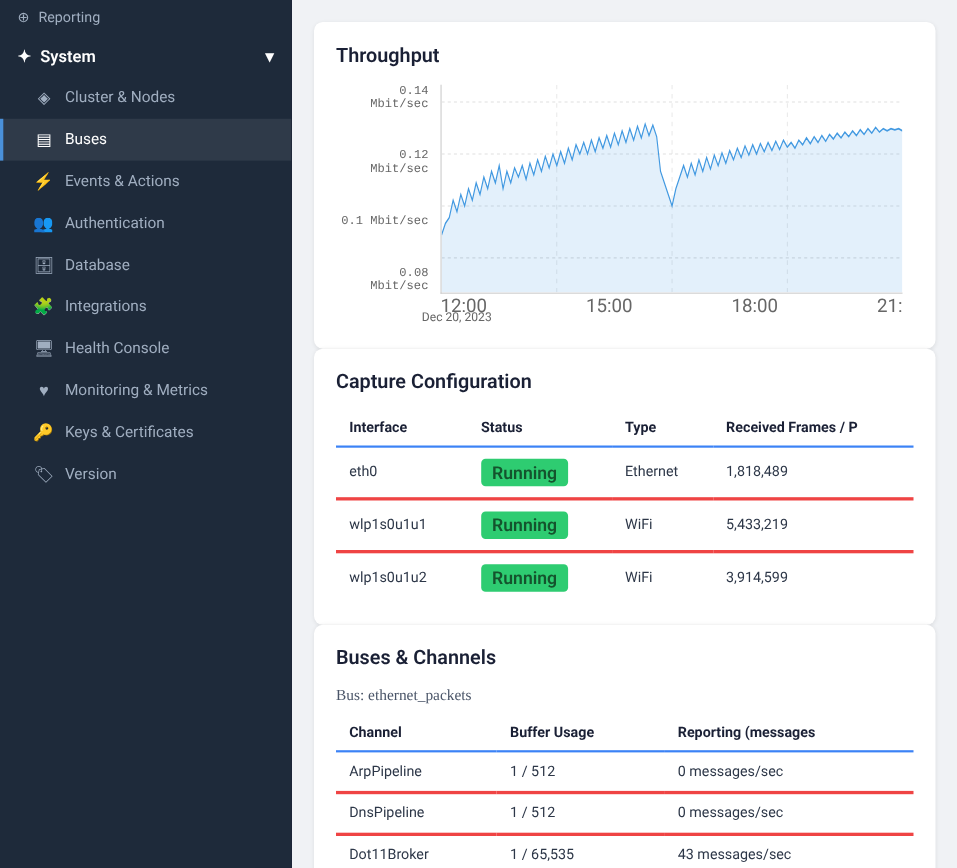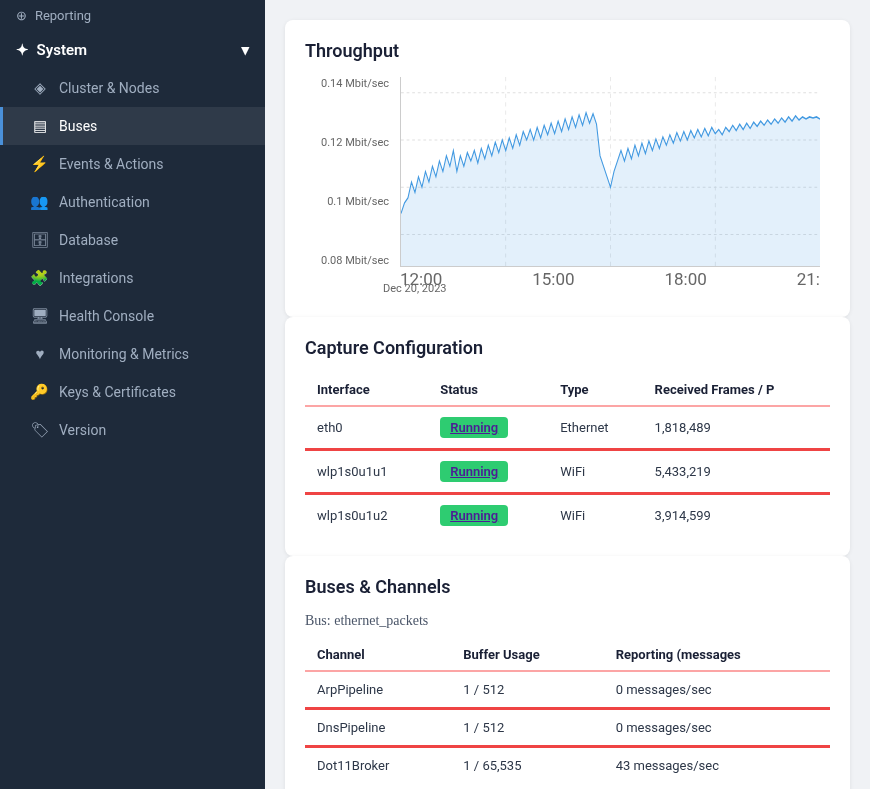--- a/index.html
+++ b/index.html
@@ -114,20 +114,21 @@
       top: 0;
       bottom: 30px;
       display: flex;
       flex-direction: column;
       justify-content: space-between;
       text-align: right;
       font-size: 11px;
       color: #666;
       width: 90px;
       padding-right: 6px;
+      font-family: Liberation Mono, monospace;
     }
 
     .chart-area {
       position: absolute;
       left: 95px;
       right: 10px;
       top: 0;
       bottom: 30px;
       border-left: 1px solid #ccc;
       border-bottom: 1px solid #ccc;
@@ -159,43 +160,42 @@
       width: 100%;
       border-collapse: collapse;
     }
 
     th {
       text-align: left;
       font-weight: 700;
       font-size: 13px;
       color: #1a2035;
       padding: 8px 12px;
-      border-bottom: 2px solid #fca5a5;
+      border-bottom: 2px solid #3b82f6;
     }
 
     td {
       padding: 10px 12px;
       font-size: 13px;
       color: #2d3748;
       border-bottom: 3px solid #ef4444;
     }
 
     tr:last-child td {
       border-bottom: none;
     }
 
     .badge-running {
       background: #2ecc71;
-      color: #4c1d95;
+      color: #14532d;
       padding: 3px 10px;
       border-radius: 4px;
-      font-size: 13px;
+      font-size: 16px;
       font-weight: 600;
       display: inline-block;
-      text-decoration: underline;
     }
 
     .section-subtitle {
       font-size: 14px;
       color: #4a5568;
       margin-bottom: 10px;
       font-family: Liberation Serif, serif;
     }
 
     

